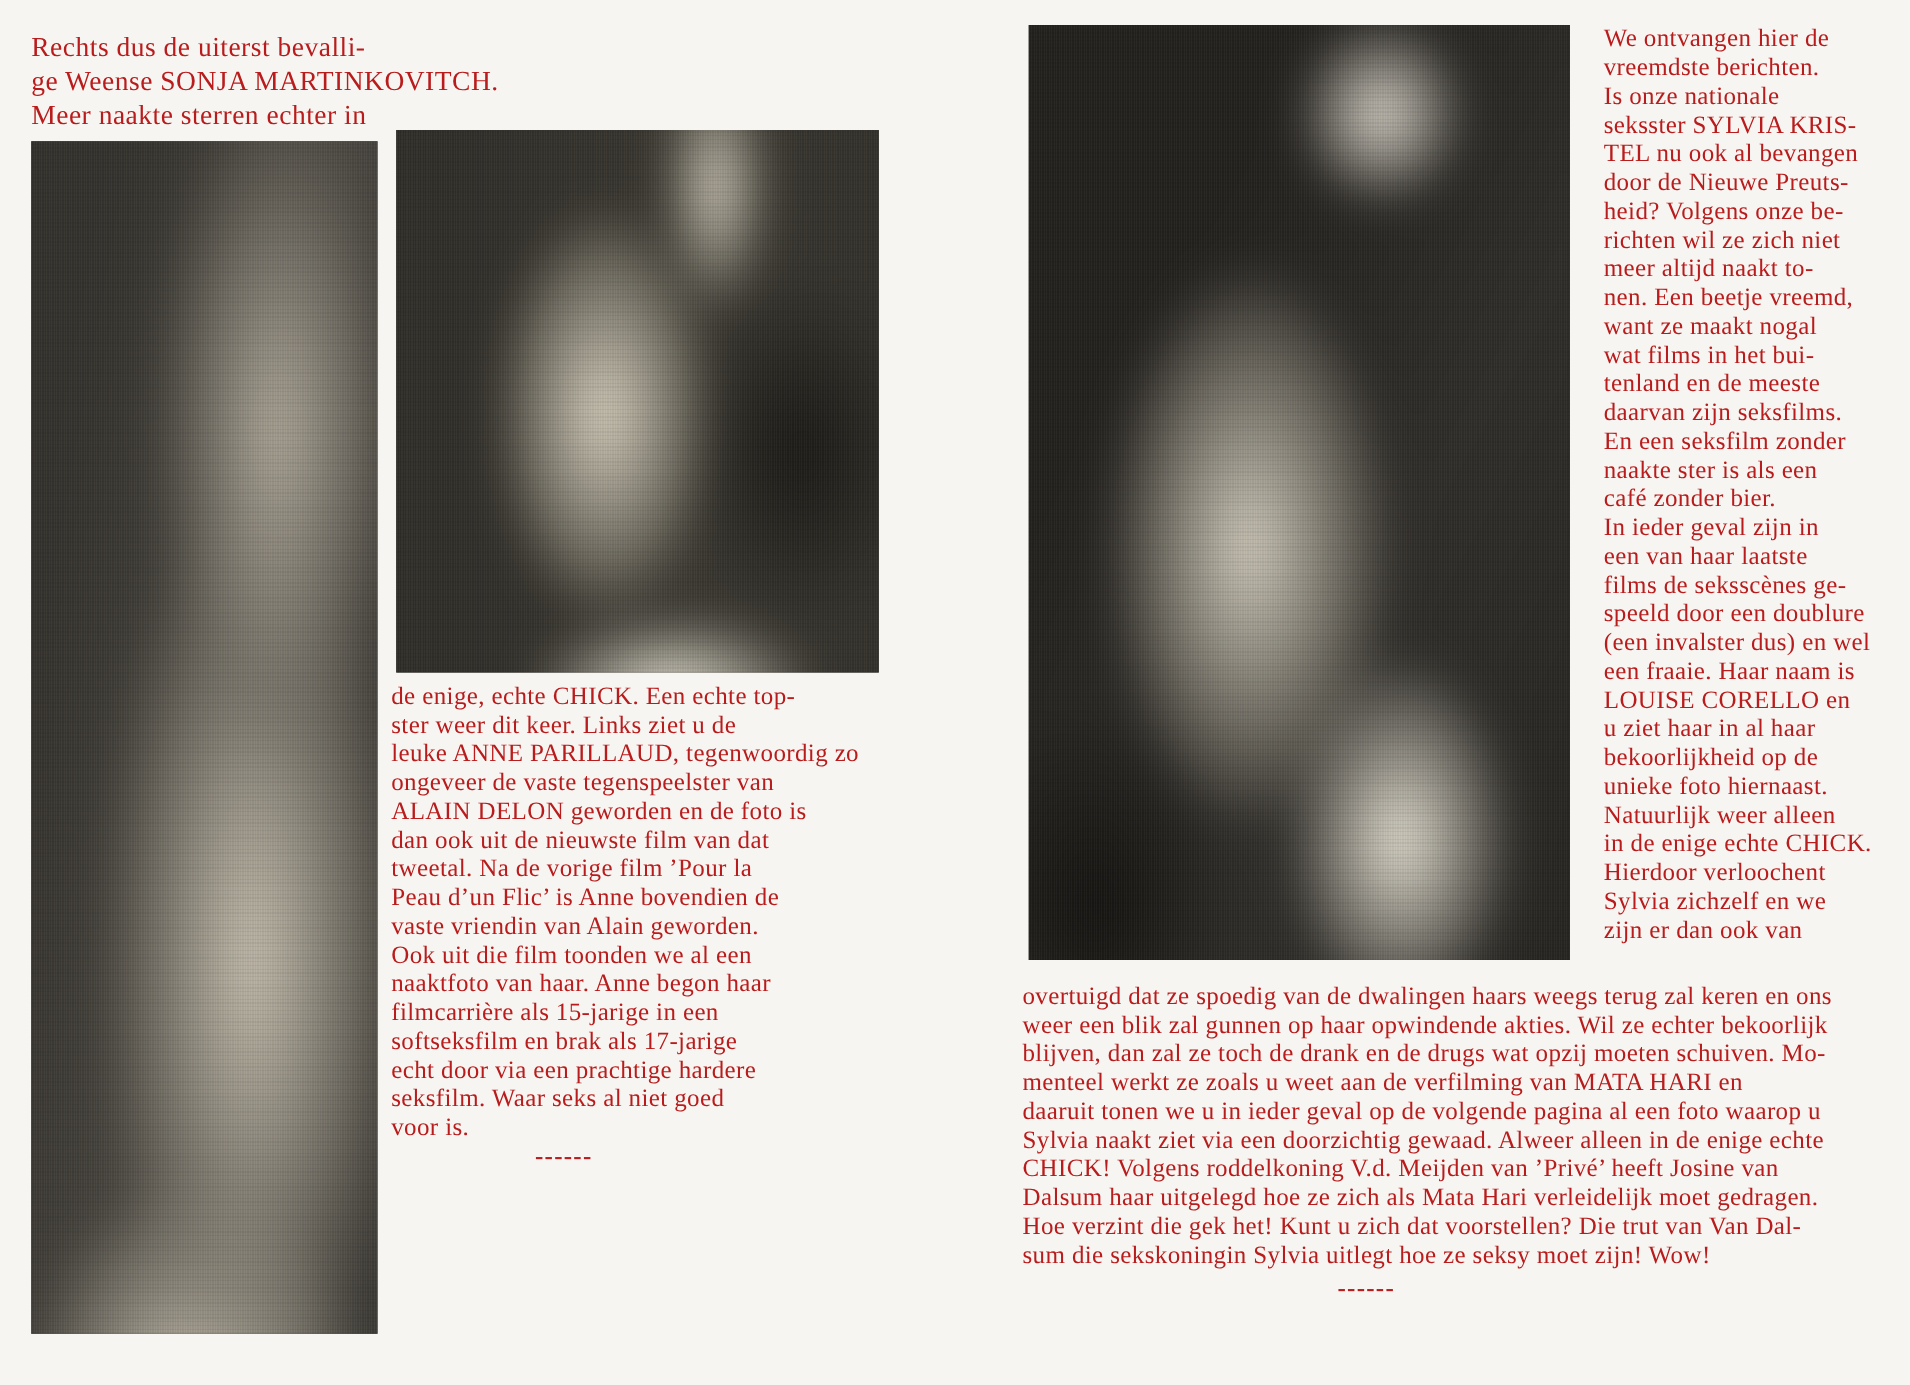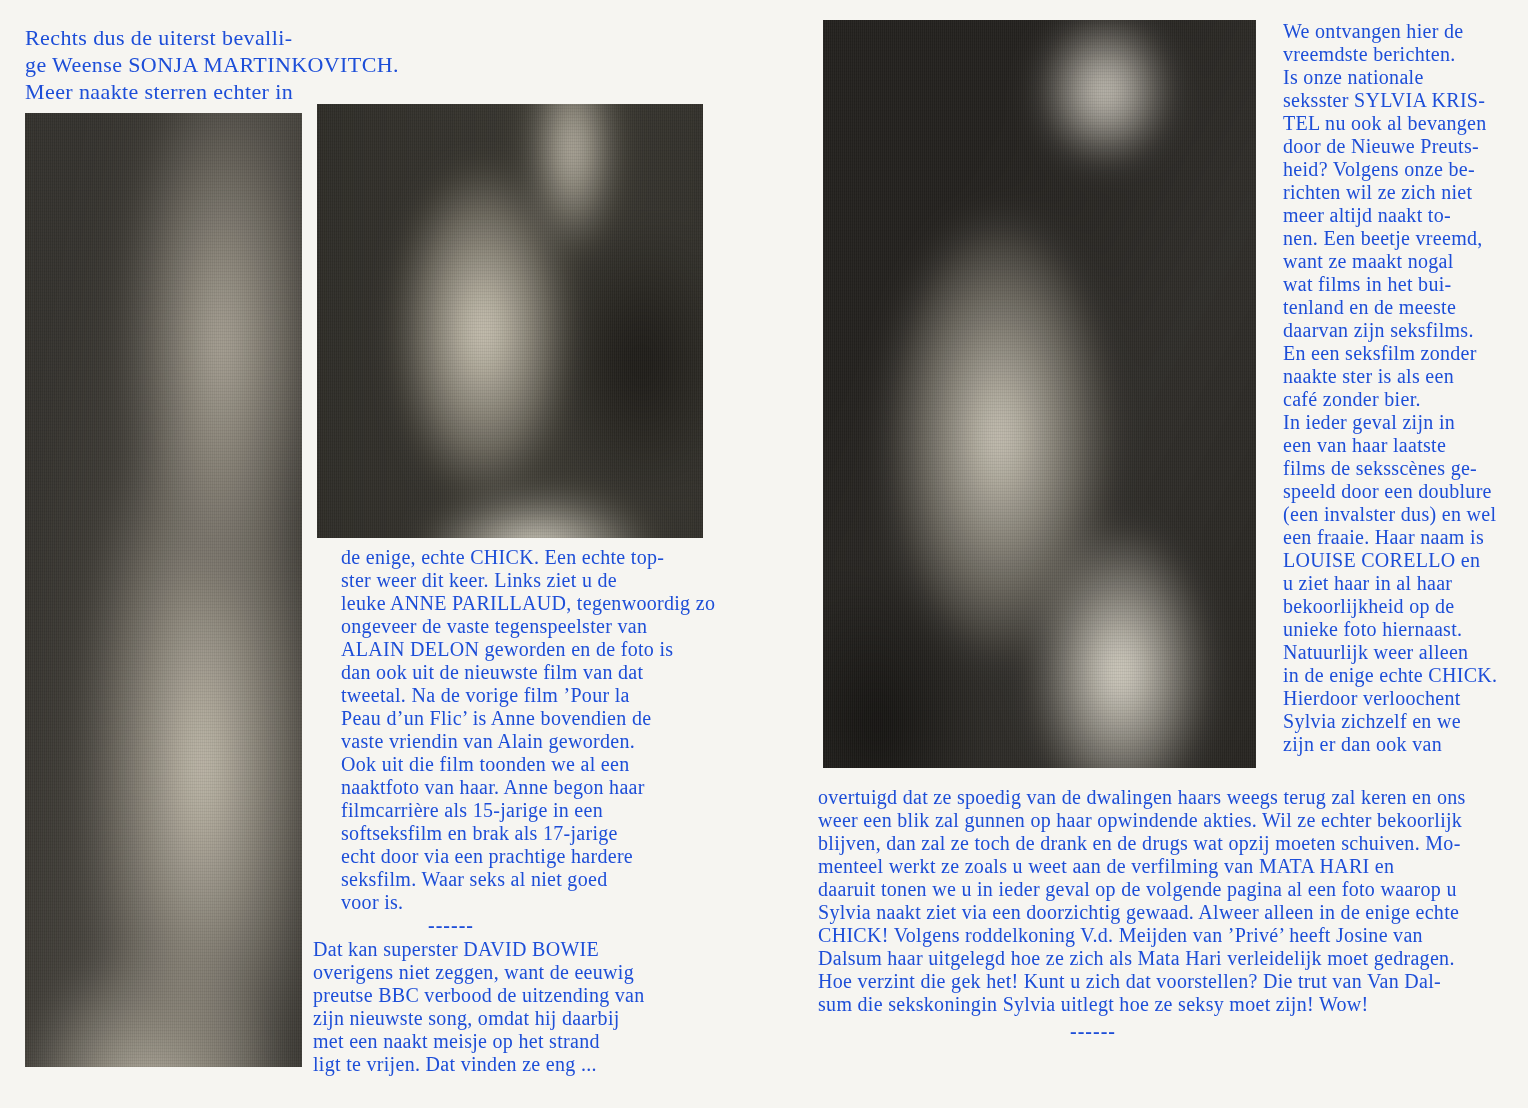--- a/index.html
+++ b/index.html
@@ -2,21 +2,21 @@
 <html><head>
 <meta charset="utf-8">
 <style>
   html,body { margin:0; padding:0; background:#e8e6e1; }
   .sheet {
     position:relative;
     width:1528px; height:1108px;
     background:#f6f5f1;
     overflow:hidden;
     font-family:"Liberation Serif", serif;
-    color:#1d4ed8;
+    color:#b91c1c;
   }
   .txt {
     position:absolute;
     white-space:pre;
     font-size:20px;
     line-height:23px;
     letter-spacing:0.3px;
   }
   .caption {
     font-size:22px;
@@ -85,45 +85,39 @@
   <div class="photo" id="photo-left" style="left:25px; top:113px; width:277px; height:954px;">
     <div class="blur"></div>
     <div class="grain"></div>
   </div>
 
   <div class="photo" id="photo-middle" style="left:317px; top:104px; width:386px; height:434px;">
     <div class="blur"></div>
     <div class="grain"></div>
   </div>
 
-  <div class="txt" style="left:313px; top:546px;margin-left:28px;">de enige, echte CHICK. Een echte top-
+  <div class="txt" style="left:313px; top:546px;">de enige, echte CHICK. Een echte top-
 ster weer dit keer. Links ziet u de
 leuke ANNE PARILLAUD, tegenwoordig zo
 ongeveer de vaste tegenspeelster van
 ALAIN DELON geworden en de foto is
 dan ook uit de nieuwste film van dat
 tweetal. Na de vorige film ’Pour la
 Peau d’un Flic’ is Anne bovendien de
 vaste vriendin van Alain geworden.
 Ook uit die film toonden we al een
 naaktfoto van haar. Anne begon haar
 filmcarrière als 15-jarige in een
 softseksfilm en brak als 17-jarige
 echt door via een prachtige hardere
 seksfilm. Waar seks al niet goed
 voor is.</div>
 
   <div class="divider" style="left:428px; top:914px;">------</div>
 
-  <div class="txt" style="left:313px; top:938px;">Dat kan superster DAVID BOWIE
-overigens niet zeggen, want de eeuwig
-preutse BBC verbood de uitzending van
-zijn nieuwste song, omdat hij daarbij
-met een naakt meisje op het strand
-ligt te vrijen. Dat vinden ze eng ...</div>
 
   <div class="photo" id="photo-right" style="left:823px; top:20px; width:433px; height:748px;">
     <div class="blur"></div>
     <div class="grain"></div>
   </div>
 
   <div class="txt" style="left:818px; top:786px;">overtuigd dat ze spoedig van de dwalingen haars weegs terug zal keren en ons
 weer een blik zal gunnen op haar opwindende akties. Wil ze echter bekoorlijk
 blijven, dan zal ze toch de drank en de drugs wat opzij moeten schuiven. Mo-
 menteel werkt ze zoals u weet aan de verfilming van MATA HARI en

